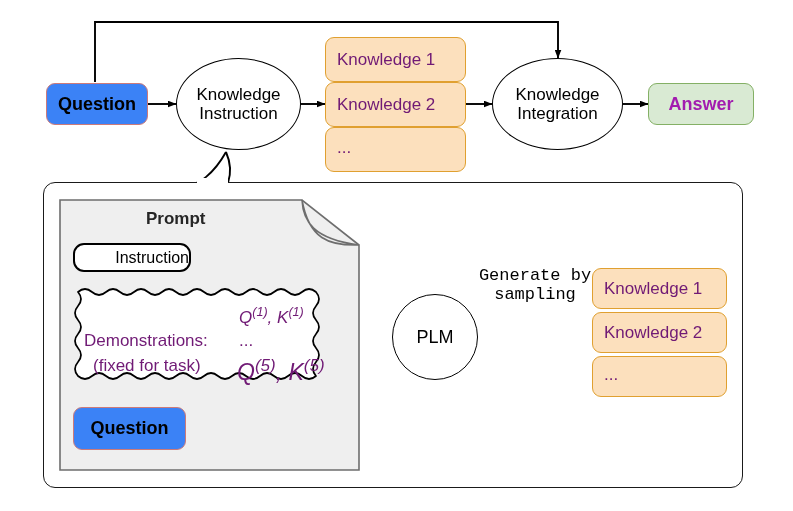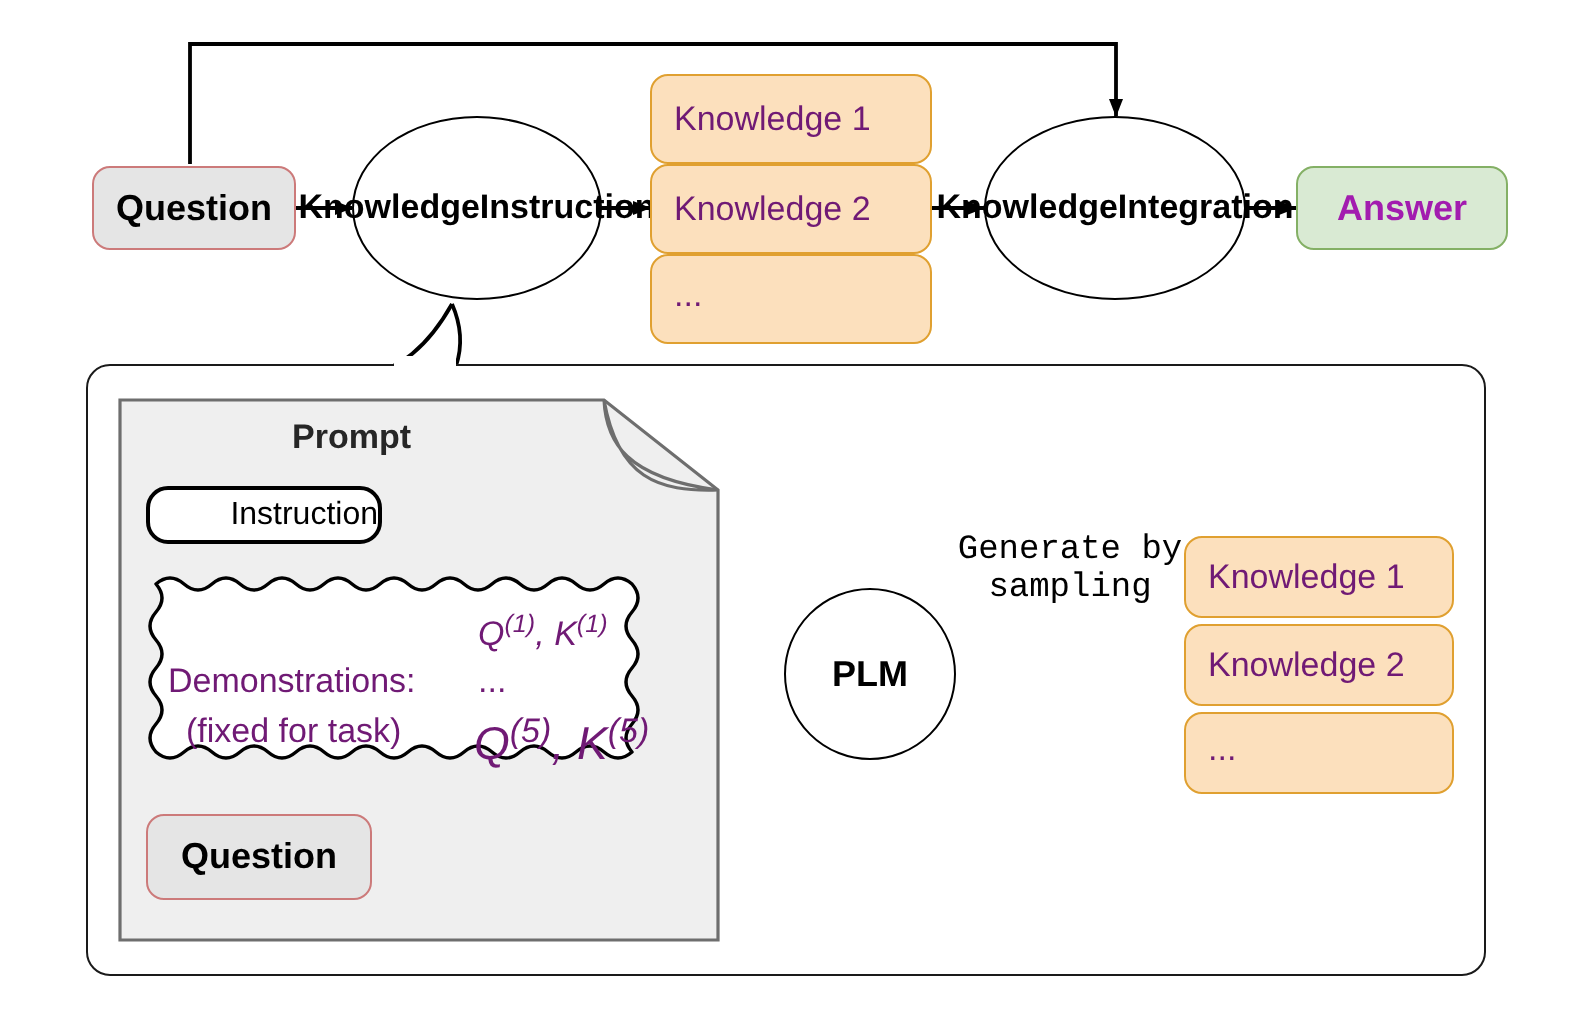--- a/index.html
+++ b/index.html
@@ -32,21 +32,21 @@
     box-sizing: border-box;
     display: flex;
     align-items: center;
     justify-content: center;
     text-align: center;
     line-height: 1.12;
   }
 
   
   .pill-question {
-    background: #e5e5e5;
+    background: #3b82f6;
     border: 1.6px solid #cc7a7a;
     border-radius: 9px;
     font-weight: bold;
     color: #000;
   }
   .pill-answer {
     background: #d9ead3;
     border: 1.6px solid #84b065;
     border-radius: 9px;
     font-weight: bold;
@@ -63,23 +63,22 @@
   .pill-knowledge.k-ellipsis {
     align-items: center;
     padding-bottom: 4px;
   }
 
   
   .ellipse-node {
     border: 1.7px solid #000;
     border-radius: 50%;
     background: #fff;
-    flex-direction: row;
-    color: #000;
-    font-weight: bold;
+    flex-direction: column;
+    color: #000;
   }
 
   
   .outer-panel {
     position: absolute;
     border: 1.8px solid #1a1a1a;
     border-radius: 12px;
     background: #ffffff;
     box-sizing: border-box;
   }

